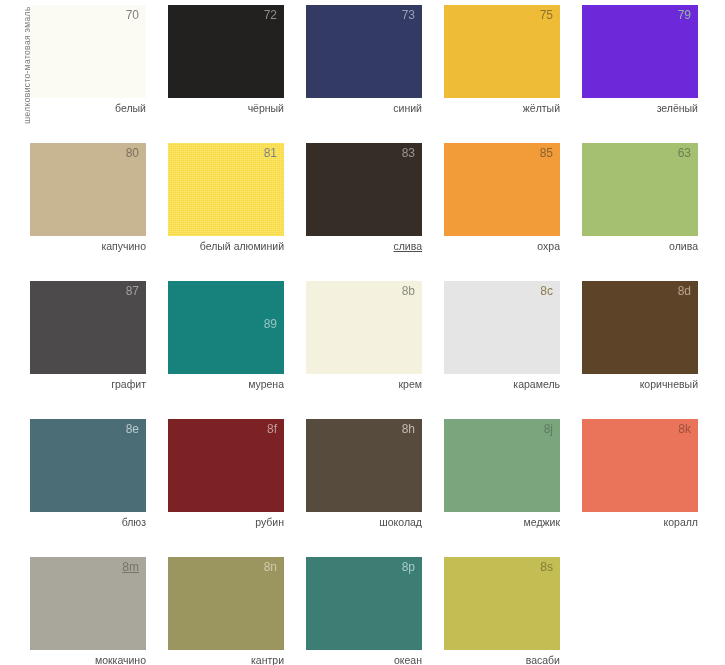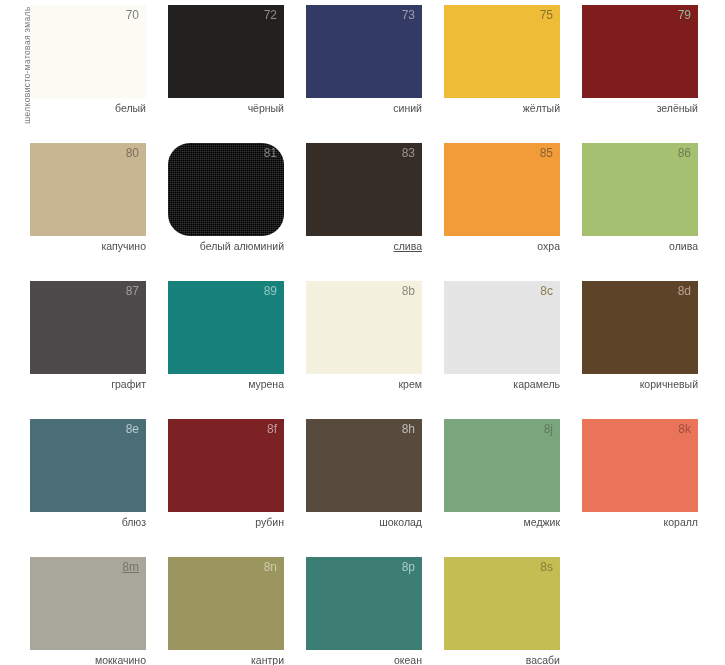--- a/index.html
+++ b/index.html
@@ -134,64 +134,64 @@
         </div>
         <div class="swatch-name" style="color: rgb(78, 78, 78);">синий</div>
       </div>
       <div class="swatch-cell">
         <div class="swatch-chip" style="background: rgb(238, 188, 54);">
           <div class="swatch-code" style="color: rgb(138, 114, 48);">75</div>
         </div>
         <div class="swatch-name" style="color: rgb(78, 78, 78);">жёлтый</div>
       </div>
       <div class="swatch-cell">
-        <div class="swatch-chip" style="background: #7f1d1d;">
+        <div class="swatch-chip" style="background: #6d28d9;">
           <div class="swatch-code" style="color: rgb(143, 186, 156);">79</div>
         </div>
         <div class="swatch-name" style="color: rgb(78, 78, 78);">зелёный</div>
       </div>
       <div class="swatch-cell">
         <div class="swatch-chip" style="background: rgb(200, 181, 146);">
           <div class="swatch-code" style="color: rgb(123, 112, 96);">80</div>
         </div>
         <div class="swatch-name" style="color: rgb(78, 78, 78);">капучино</div>
       </div>
       <div class="swatch-cell">
-        <div class="swatch-chip textured" style="background: #000000; border-radius: 22px;">
+        <div class="swatch-chip textured" style="background: #fde047;">
           <div class="swatch-code" style="color: rgb(116, 120, 127);">81</div>
         </div>
         <div class="swatch-name" style="color: rgb(78, 78, 78);">белый алюминий</div>
       </div>
       <div class="swatch-cell">
         <div class="swatch-chip" style="background: rgb(55, 45, 39); text-align: right;">
           <div class="swatch-code" style="color: rgb(155, 147, 141);">83</div>
         </div>
         <div class="swatch-name" style="color: rgb(78, 78, 78); text-decoration: underline;">слива</div>
       </div>
       <div class="swatch-cell">
         <div class="swatch-chip" style="background: rgb(242, 155, 57);">
           <div class="swatch-code" style="color: rgb(140, 100, 51);">85</div>
         </div>
         <div class="swatch-name" style="color: rgb(78, 78, 78);">охра</div>
       </div>
       <div class="swatch-cell">
         <div class="swatch-chip" style="background: rgb(166, 192, 114);">
-          <div class="swatch-code" style="color: rgb(110, 126, 82);">86</div>
+          <div class="swatch-code" style="color: rgb(110, 126, 82);">63</div>
         </div>
         <div class="swatch-name" style="color: rgb(78, 78, 78);">олива</div>
       </div>
       <div class="swatch-cell">
         <div class="swatch-chip" style="background: rgb(76, 74, 74);">
           <div class="swatch-code" style="color: rgb(163, 159, 159);">87</div>
         </div>
         <div class="swatch-name" style="color: rgb(78, 78, 78);">графит</div>
       </div>
       <div class="swatch-cell">
         <div class="swatch-chip" style="background: rgb(23, 130, 124);">
-          <div class="swatch-code" style="color: rgb(148, 196, 193);">89</div>
+          <div class="swatch-code" style="color: rgb(148, 196, 193); margin-top: 33px;">89</div>
         </div>
         <div class="swatch-name" style="color: rgb(78, 78, 78);">мурена</div>
       </div>
       <div class="swatch-cell">
         <div class="swatch-chip" style="background: rgb(244, 242, 223);">
           <div class="swatch-code" style="color: rgb(141, 140, 124);">8b</div>
         </div>
         <div class="swatch-name" style="color: rgb(78, 78, 78);">крем</div>
       </div>
       <div class="swatch-cell">

